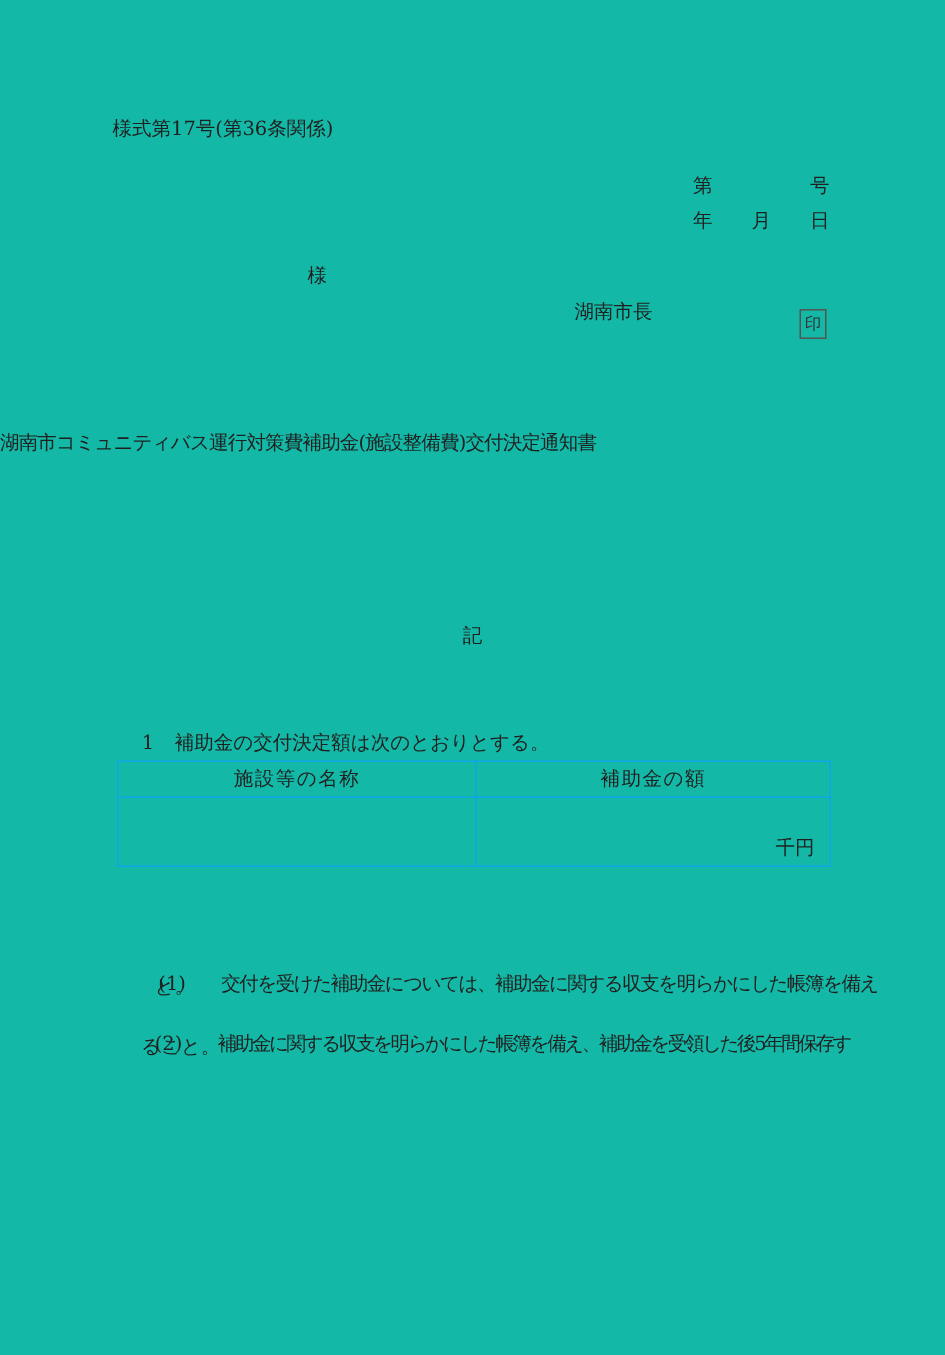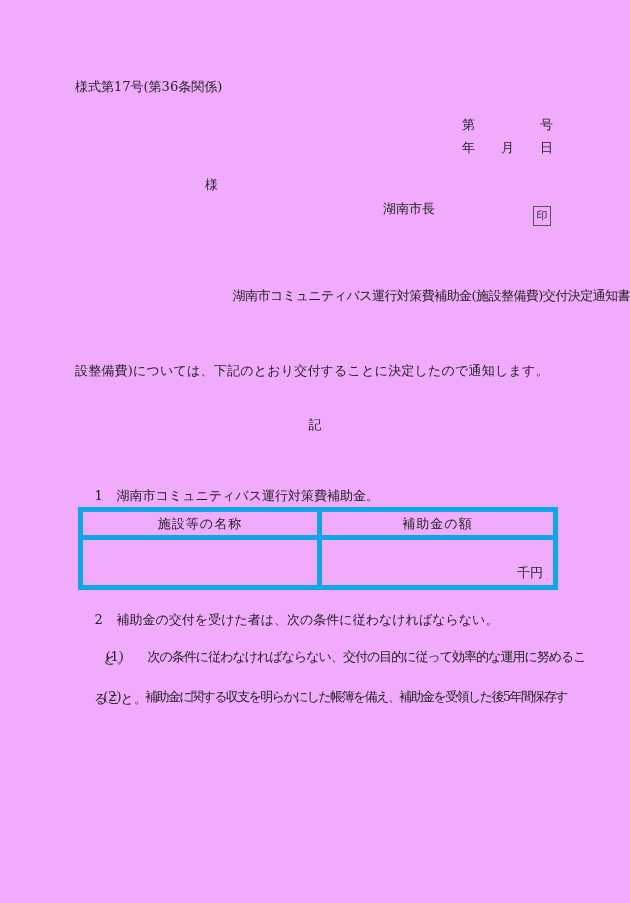--- a/index.html
+++ b/index.html
@@ -4,21 +4,21 @@
 <style>
   html, body {
     margin: 0;
     padding: 0;
     background: #fbfbfb;
   }
   .page {
     position: relative;
     width: 630px;
     height: 903px;
-    background: #f0abfc;
+    background: #14b8a6;
     color: #1f1f1f;
     font-family: "DejaVu Serif", "Liberation Serif", serif;
     font-size: 13px;
     line-height: 18px;
     overflow: hidden;
   }
   .abs { position: absolute; white-space: pre; }
 
   .form-number { left: 75px; top: 78px; }
 
@@ -38,21 +38,21 @@
     left: 533px; top: 206px;
     width: 16px; height: 18px;
     border: 1px solid #555;
     font-size: 11px; line-height: 18px;
     text-align: center;
     color: #333;
   }
 
   .doc-title {
     left: 0; right: 0; top: 287px;
-    text-align: right;
+    text-align: left;
     letter-spacing: -0.55px;
     white-space: pre;
   }
 
   .body-line1 { left: 75px; top: 342px; letter-spacing: -1px; }
   .body-line2 { left: 75px; top: 362px; letter-spacing: 0.2px; }
 
   .record-heading { left: 0; right: 0; top: 416px; text-align: center; white-space: pre; }
 
   .item { white-space: pre; }
@@ -65,21 +65,21 @@
   .subsidy-table {
     position: absolute;
     left: 78px; top: 507px;
     width: 475px;
     border-collapse: collapse;
     table-layout: fixed;
     font-size: 13px;
     color: #1f1f1f;
   }
   .subsidy-table th, .subsidy-table td {
-    border: 5px solid #0ea5e9;
+    border: 1px solid #0ea5e9;
     font-weight: normal;
     padding: 0;
   }
   .subsidy-table col.c1 { width: 239px; }
   .subsidy-table col.c2 { width: 236px; }
   .subsidy-table th {
     height: 23px;
     text-align: center;
     vertical-align: middle;
     letter-spacing: 1px;
@@ -120,51 +120,47 @@
   </div>
 
   <div class="abs addressee">様</div>
 
   <div class="abs sender">湖南市長</div>
 
   <div class="abs seal-box">印</div>
 
   <div class="abs doc-title">湖南市コミュニティバス運行対策費補助金(施設整備費)交付決定通知書</div>
 
-  <div class="abs body-line2">設整備費)については、下記のとおり交付することに決定したので通知します。</div>
 
   <div class="abs record-heading">記</div>
 
   <div class="abs item item-1">
-    <span class="num">1</span><span>湖南市コミュニティバス運行対策費補助金。</span>
+    <span class="num">1</span><span>補助金の交付決定額は次のとおりとする。</span>
   </div>
 
   <table class="subsidy-table">
     <colgroup>
         <col class="c1">
         <col class="c2">
       </colgroup>
     <tbody>
         <tr>
       <th>施設等の名称</th>
       <th>補助金の額</th>
     </tr>
     <tr>
       <td></td>
       <td class="amount-cell">千円</td>
     </tr>
   </tbody>
     </table>
 
-  <div class="abs item item-2">
-    <span class="num">2</span><span>補助金の交付を受けた者は、次の条件に従わなければならない。</span>
-  </div>
 
   <div class="abs subitem-line sub1-l1">
-    <span class="marker">(1)</span><span>次の条件に従わなければならない、交付の目的に従って効率的な運用に努めるこ</span>
+    <span class="marker">(1)</span><span>交付を受けた補助金については、補助金に関する収支を明らかにした帳簿を備え</span>
   </div>
   <div class="abs subitem-line sub1-l2">と。</div>
 
   <div class="abs subitem-line sub2-l1">
     <span class="marker">(2)</span><span>補助金に関する収支を明らかにした帳簿を備え、補助金を受領した後5年間保存す</span>
   </div>
   <div class="abs subitem-line sub2-l2">ること。</div>
 
 </div>
 

